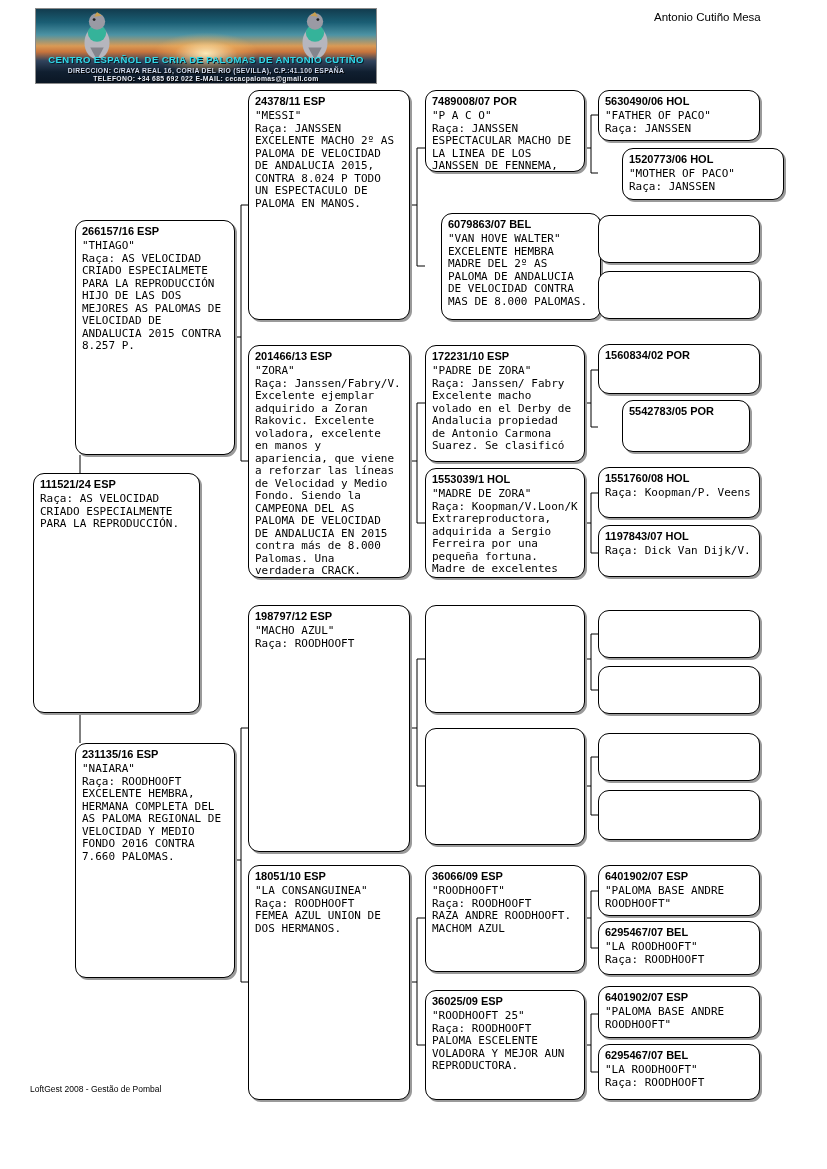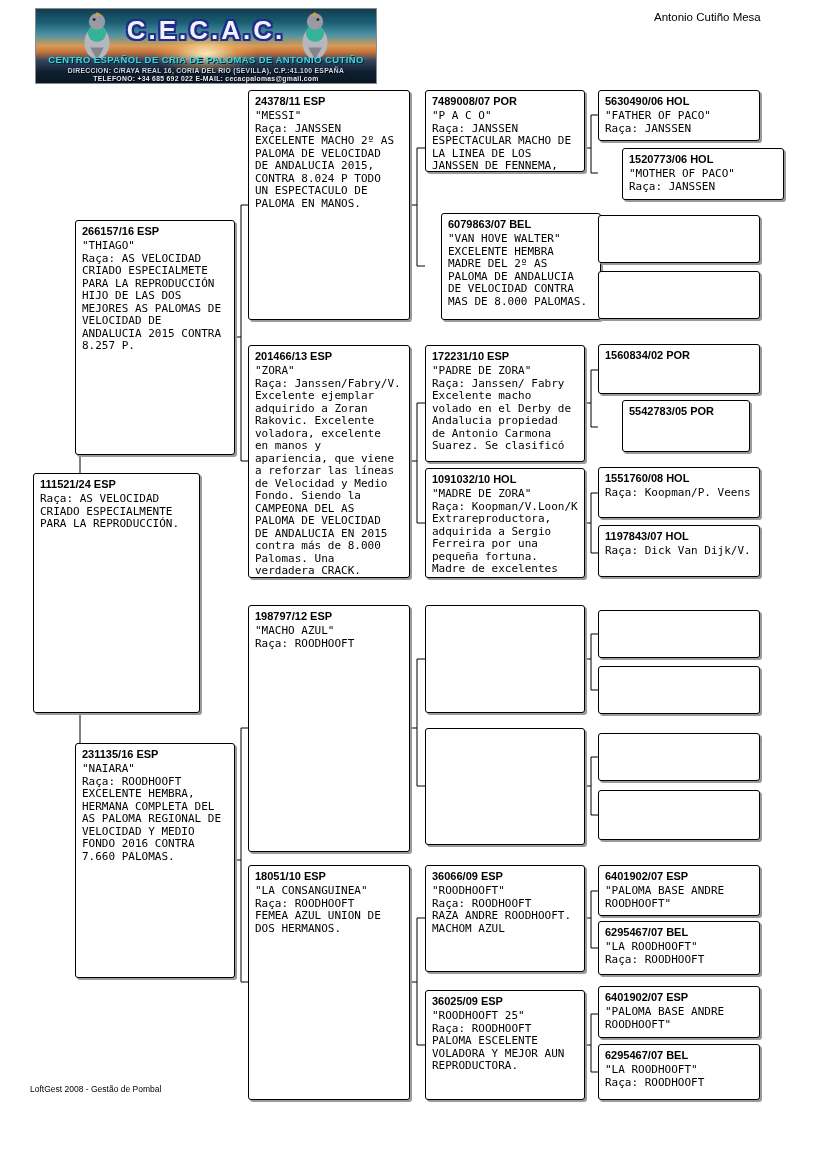--- a/index.html
+++ b/index.html
@@ -3,21 +3,21 @@
 <meta charset="utf-8">
 <style>
   html,body { margin:0; padding:0; }
   body {
     width:827px; height:1169px; position:relative; background:#ffffff;
     font-family:"Liberation Sans", sans-serif; color:#000;
   }
   .connectors { position:absolute; left:0; top:0; }
   .pbox {
     position:absolute; box-sizing:border-box; background:#fff;
-    border:1px solid #000; border-radius:3px;
+    border:1px solid #000; border-radius:11px;
     box-shadow:2px 2px 0 #9a9a9a; padding:4px 5px 2px 6px; overflow:hidden;
   }
   .ring { font-family:"Liberation Sans",sans-serif; font-weight:bold; font-size:11px; margin-bottom:3px; white-space:nowrap; }
   .btext { font-family:"DejaVu Sans Mono", monospace; font-size:11px; line-height:12.5px; white-space:pre-line; }
   .owner { position:absolute; left:654px; top:11px; font-size:11.5px; }
   .footer { position:absolute; left:30px; top:1084px; font-size:8.5px; }
   .banner {
     position:absolute; left:35px; top:8px; width:340px; height:74px;
     border:1px solid #8a8a8a; overflow:hidden;
     background:
@@ -80,21 +80,20 @@
     <circle cx="18" cy="10" r="1.5" fill="#222"></circle>
   </svg>
   <svg class="pigeon pr" width="42" height="50" viewBox="0 0 42 52">
     <ellipse cx="21" cy="34" rx="13" ry="17" fill="#b6b6be"></ellipse>
     <path d="M21 52 L14 39 L28 39 Z" fill="#84848c"></path>
     <ellipse cx="21" cy="24" rx="9.5" ry="9" fill="#35b39a"></ellipse>
     <circle cx="21" cy="12" r="8.5" fill="#9a9aa4"></circle>
     <polygon points="21,2 26,6 18,7" fill="#c8a050"></polygon>
     <circle cx="18" cy="10" r="1.5" fill="#222"></circle>
   </svg>
-  <div class="banner-title">C.E.C.A.C.</div>
   <div class="banner-subtitle">CENTRO ESPAÑOL DE CRIA DE PALOMAS DE ANTONIO CUTIÑO</div>
   <div class="banner-address">DIRECCION: C/RAYA REAL 16, CORIA DEL RIO (SEVILLA), C.P.:41.100 ESPAÑA</div>
   <div class="banner-contact">TELEFONO: +34 685 692 022    E-MAIL: cecacpalomas@gmail.com</div>
 </div>
 
 <div class="owner">Antonio Cutiño Mesa</div>
 
 <div class="pbox" style="left:33px;top:473px;width:167px;height:240px">
   <div class="ring">111521/24 ESP</div>
   <div class="btext">Raça: AS VELOCIDAD
@@ -193,21 +192,21 @@
   <div class="ring">172231/10 ESP</div>
   <div class="btext">"PADRE DE ZORA"
 Raça: Janssen/ Fabry
 Excelente macho
 volado en el Derby de
 Andalucia propiedad
 de Antonio Carmona
 Suarez. Se clasificó</div>
 </div>
 <div class="pbox" style="left:425px;top:468px;width:160px;height:110px">
-  <div class="ring">1091032/10 HOL</div>
+  <div class="ring">1553039/1 HOL</div>
   <div class="btext">"MADRE DE ZORA"
 Raça: Koopman/V.Loon/K
 Extrareproductora,
 adquirida a Sergio
 Ferreira por una
 pequeña fortuna.
 Madre de excelentes</div>
 </div>
 <div class="pbox" style="left:425px;top:605px;width:160px;height:108px">
   <div class="ring"></div>

